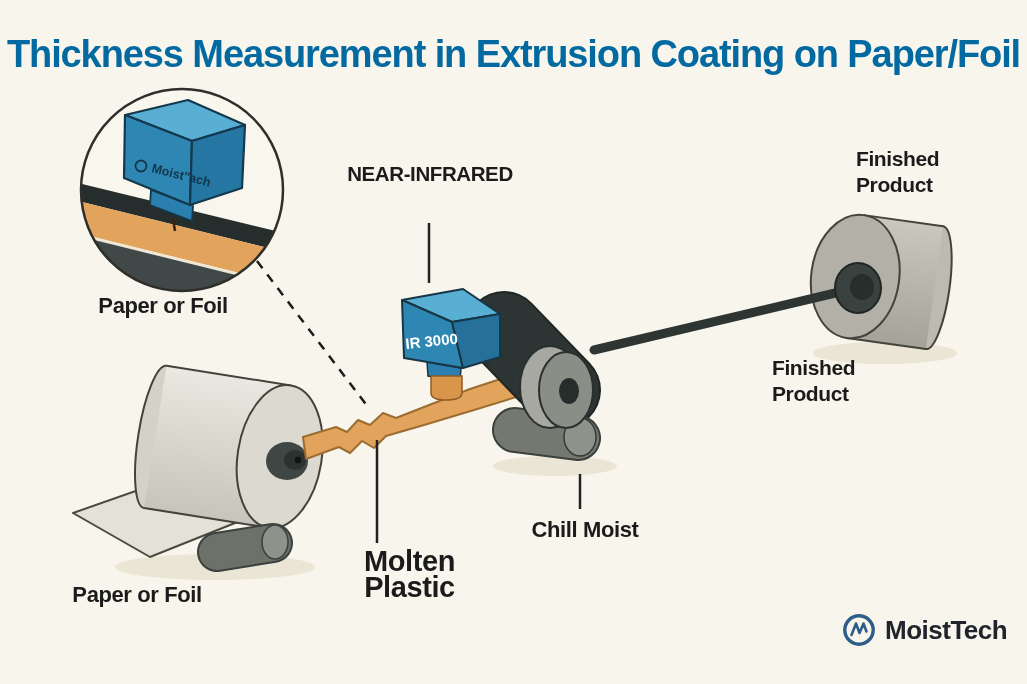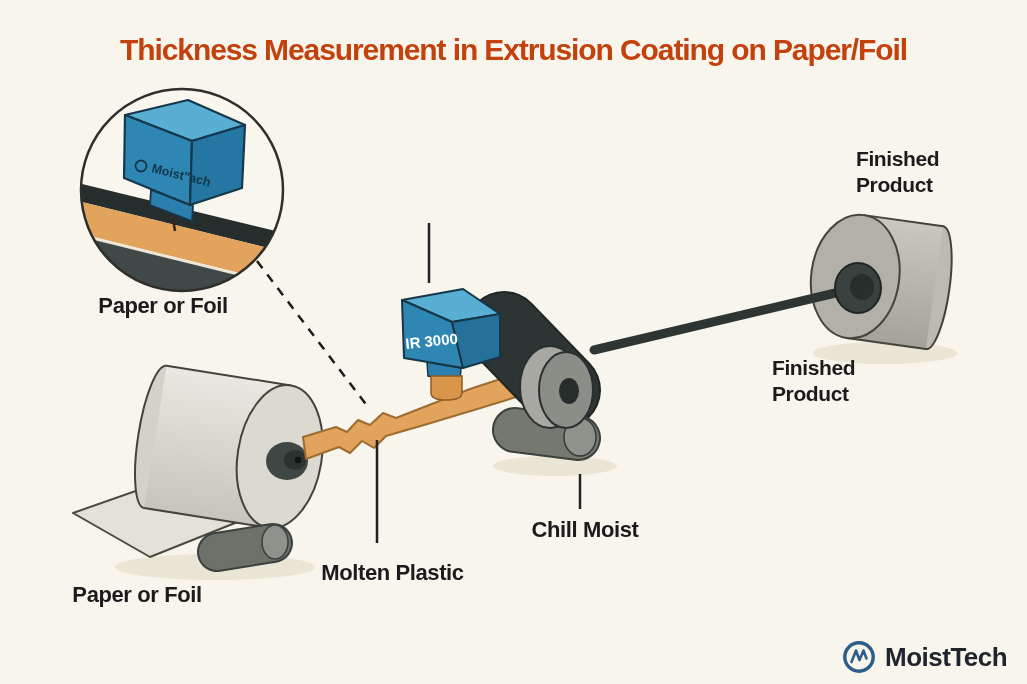--- a/index.html
+++ b/index.html
@@ -1,30 +1,30 @@
 <!DOCTYPE html>
 <html><head>
 <meta charset="utf-8">
 <style>
   html,body{margin:0;padding:0;}
   body{font-family:"Liberation Sans",sans-serif;background:#e8e8e8;}
   .canvas{position:relative;width:1027px;height:684px;background:#f8f5ec;overflow:hidden;}
   .canvas svg.scene{position:absolute;left:0;top:0;}
   .label{position:absolute;color:#1b1b1b;font-weight:bold;letter-spacing:-0.4px;line-height:26px;}
   .label.center{text-align:center;}
-  .title{position:absolute;left:0;right:0;top:33px;text-align:center;font-size:30px;
-         font-weight:bold;color:#c2410c;letter-spacing:-1.1px;white-space:nowrap;}
+  .title{position:absolute;left:0;right:0;top:33px;text-align:center;font-size:38px;
+         font-weight:bold;color:#0369a1;letter-spacing:-1.1px;white-space:nowrap;}
   .lbl-near{left:330px;top:161px;width:200px;font-size:20.5px;}
   .lbl-fin-top{left:843px;top:146px;width:120px;font-size:21px;text-align:left;padding-left:13px;}
   .lbl-fin-mid{left:772px;top:355px;width:120px;font-size:21px;text-align:left;}
   .lbl-chill{left:520px;top:517px;width:130px;font-size:22px;}
-  .lbl-molten{left:315px;top:548px;width:155px;font-size:22px;margin-top:12px;}
+  .lbl-molten{left:332px;top:548px;width:155px;font-size:29px;}
   .lbl-paper-inset{left:83px;top:293px;width:160px;font-size:22px;}
   .lbl-paper-bottom{left:63px;top:582px;width:148px;font-size:22px;}
-  .logo{position:absolute;left:841px;top:612px;display:flex;align-items:center;gap:8px;margin-top:27px;}
+  .logo{position:absolute;left:841px;top:612px;display:flex;align-items:center;gap:8px;}
   .logo .brand{font-size:26px;font-weight:bold;color:#20242c;letter-spacing:-0.5px;}
 </style>
 </head>
 <body>
 
 <div class="canvas">
 
   <svg class="scene" width="1027" height="684" viewBox="0 0 1027 684">
     <defs>
       <linearGradient id="rollGrad" x1="0" y1="0" x2="0" y2="1">
@@ -117,20 +117,21 @@
         <circle cx="141" cy="166" r="5.5" fill="none" stroke="#12374b" stroke-width="1.8"></circle>
         <text x="151" y="172" font-size="12.5" font-weight="bold" fill="#12374b" transform="rotate(14 151 172)">Moist"ach</text>
       </g>
       <circle cx="182" cy="190" r="101" fill="none" stroke="#2e2e2a" stroke-width="2.5"></circle>
     </g>
   </svg>
 
   <div class="title">Thickness Measurement in Extrusion Coating on Paper/Foil</div>
 
   <div class="label center lbl-near">
+    <div>NEAR-INFRARED</div>
   </div>
 
   <div class="label lbl-fin-top">
     <div>Finished</div>
     <div>Product</div>
   </div>
 
   <div class="label lbl-fin-mid">
     <div>Finished</div>
     <div>Product</div>

